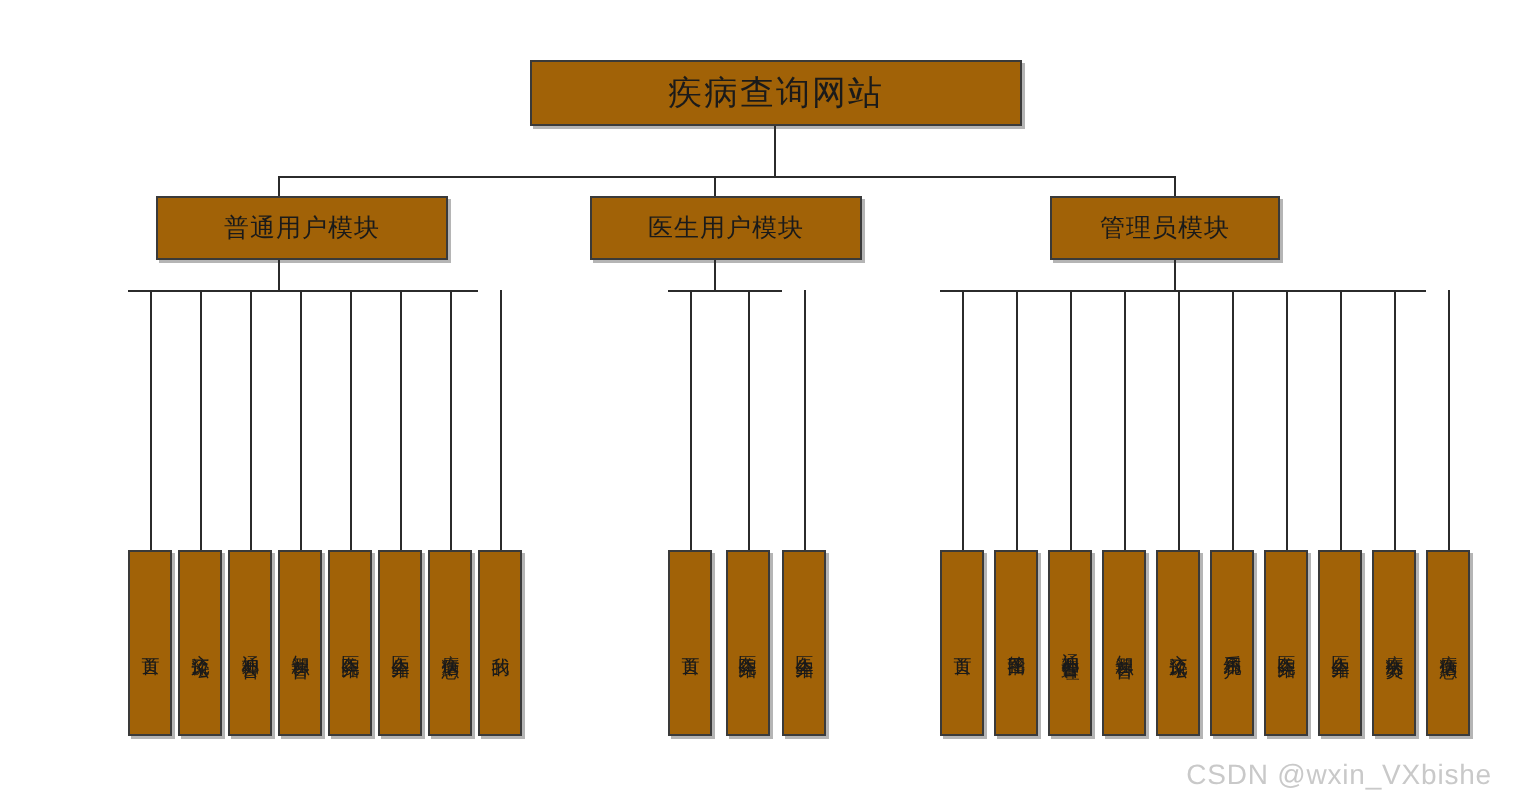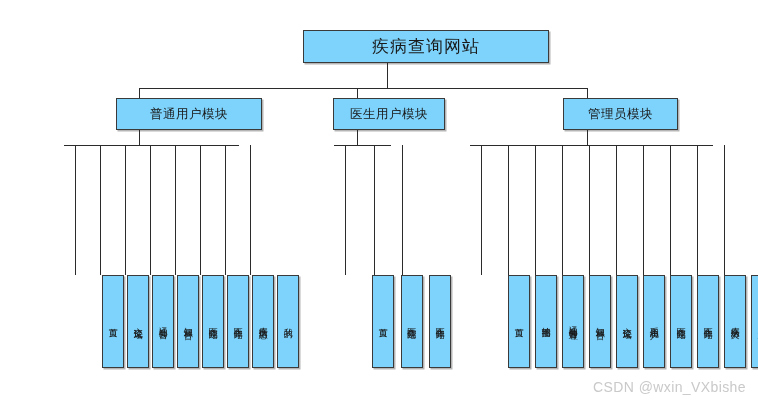--- a/index.html
+++ b/index.html
@@ -5,37 +5,36 @@
   html,body{margin:0;padding:0;}
   body{
     width:758px;height:401px;background:#ffffff;
     font-family:"Liberation Sans","DejaVu Sans",sans-serif;
     overflow:hidden;position:relative;
   }
   #diagram{position:absolute;left:0;top:0;width:758px;height:401px;}
 
   .node{
     position:absolute;box-sizing:border-box;
-    border:1px solid #3a3a3a;background:#7dd3fc;
+    border:1px solid #3a3a3a;background:#a16207;
     display:flex;align-items:center;justify-content:center;
     color:#1a1a1a;
-    margin-left:38px;
   }
   
   .node.shadow{box-shadow:1.5px 1.5px 0 0 rgba(120,120,120,0.55);}
 
   .root{
     left:265px;top:30px;width:246px;height:33px;
     font-size:17px;letter-spacing:1px;
   }
   .module{
     height:32px;font-size:12.5px;letter-spacing:0.5px;
   }
   .mod-a{left:78px;top:98px;width:146px;}
-  .mod-b{left:295px;top:98px;width:112px;}
+  .mod-b{left:295px;top:98px;width:136px;}
   .mod-c{left:525px;top:98px;width:115px;}
 
   .leaf{
     top:275px;width:22px;height:93px;
     font-size:9px;line-height:10.5px;
     writing-mode:vertical-rl;text-orientation:upright;
     letter-spacing:1px;
     padding:0;white-space:nowrap;
   }
 

